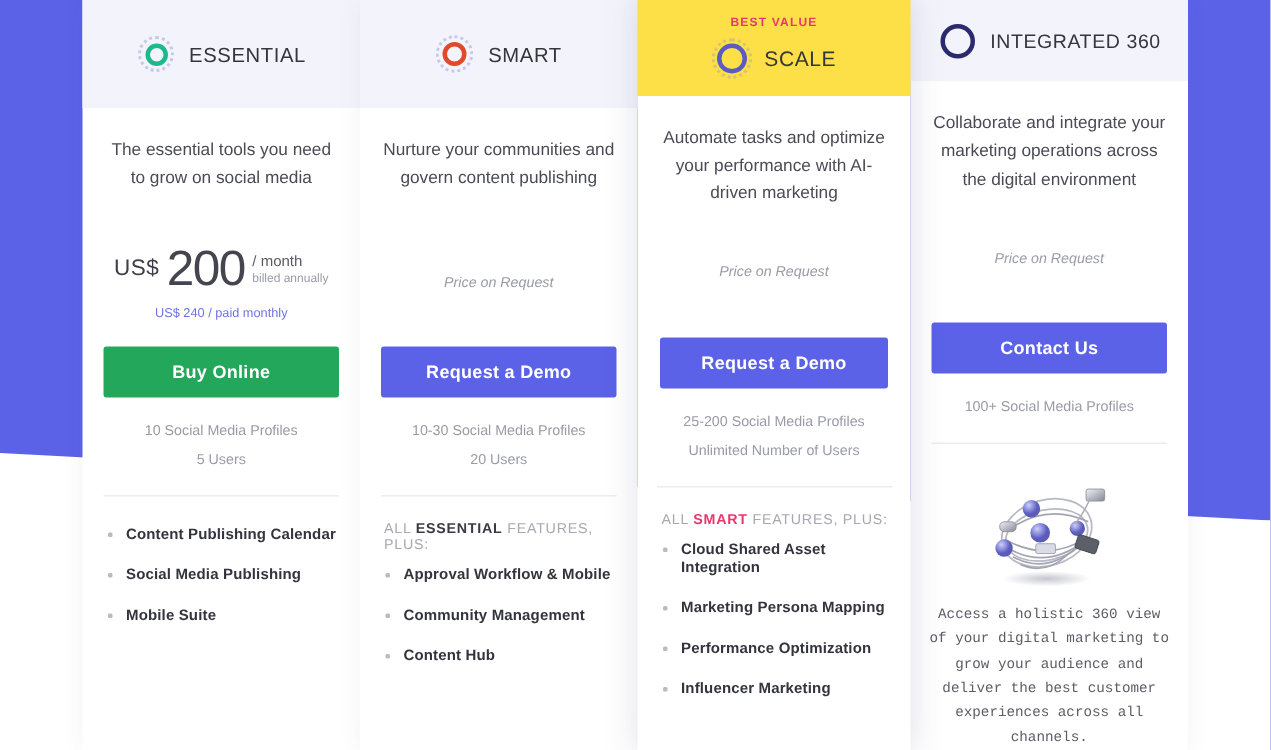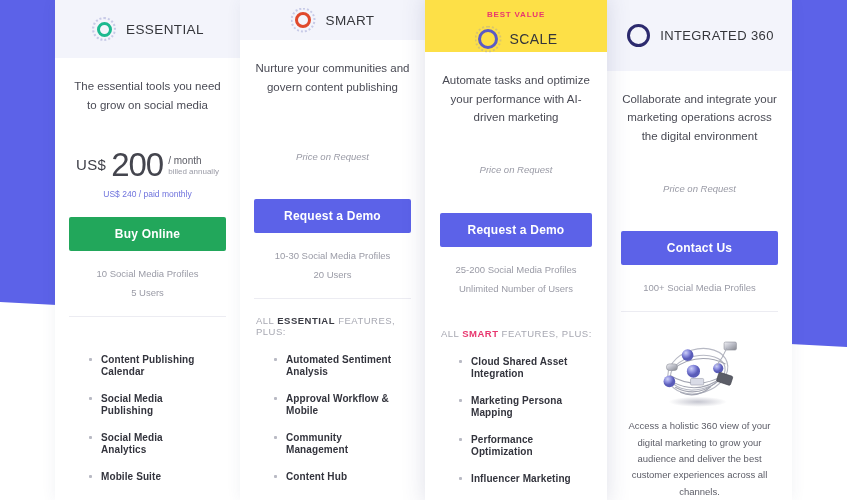--- a/index.html
+++ b/index.html
@@ -106,33 +106,33 @@
   .meta div{font-size:9.5px;color:#9a9ba6;line-height:2.0;}
 
   
   .sep{width:157px;height:1px;background:#ececf2;margin:14px auto 0 auto;}
 
   
   .features{padding:0 14px 0 16px;box-sizing:border-box;}
   .feat-head{font-size:9.5px;letter-spacing:.5px;color:#a7a8b2;margin:16px 0 9px 0;}
   .feat-head b{font-weight:bold;color:#3a3b44;}
   .feat-head b.pink{color:#e8376f;}
-  ul.feat{list-style:none;margin:17px;padding:0;}
+  ul.feat{list-style:none;margin:0;padding:0;}
   ul.feat li{
     position:relative;padding-left:13px;margin-bottom:15px;
     font-size:10px;font-weight:bold;color:#33343d;letter-spacing:.1px;line-height:1.2;
   }
   ul.feat li:before{
     content:"";position:absolute;left:1px;top:4px;width:3px;height:3px;
     background:#b9bac4;border-radius:1px;
   }
   .spacer-top{margin-top:20px;}
 
   
-  .illus-wrap{display:flex;flex-direction:column;align-items:center;padding:0 12px;box-sizing:border-box;}
+  .illus-wrap{display:flex;flex-direction:column;align-items:center;padding:0 12px;box-sizing:border-box;font-family:Liberation Mono, monospace;}
   .illus{width:110px;height:86px;margin-top:14px;}
   .illus-cap{font-size:9.5px;line-height:1.72;color:#5c5d67;text-align:center;margin-top:6px;}
 </style>
 </head>
 <body>
 
 <div class="stage">
   <div class="bg-slant"></div>
 
   <div class="cards">
@@ -164,21 +164,20 @@
         <div class="meta">
           <div>10 Social Media Profiles</div>
           <div>5 Users</div>
         </div>
       </div>
       <div class="sep"></div>
       <div class="features spacer-top">
         <ul class="feat">
           <li>Content Publishing Calendar</li>
           <li>Social Media Publishing</li>
-          <li>Social Media Analytics</li>
           <li>Mobile Suite</li>
         </ul>
       </div>
     </div>
 
     <div class="col plain">
       <div class="head">
         <div class="head-inner">
           <span class="ring-wrap">
             <span class="halo h2"></span>
@@ -195,21 +194,20 @@
         <button class="cta blue">Request a Demo</button>
         <div class="meta">
           <div>10-30 Social Media Profiles</div>
           <div>20 Users</div>
         </div>
       </div>
       <div class="sep"></div>
       <div class="features">
         <div class="feat-head"><span>ALL </span><b>ESSENTIAL</b><span> FEATURES, PLUS:</span></div>
         <ul class="feat">
-          <li>Automated Sentiment Analysis</li>
           <li>Approval Workflow &amp; Mobile</li>
           <li>Community Management</li>
           <li>Content Hub</li>
         </ul>
       </div>
     </div>
 
     <div class="col featured">
       <div class="head">
         <div class="best-value">BEST VALUE</div>

